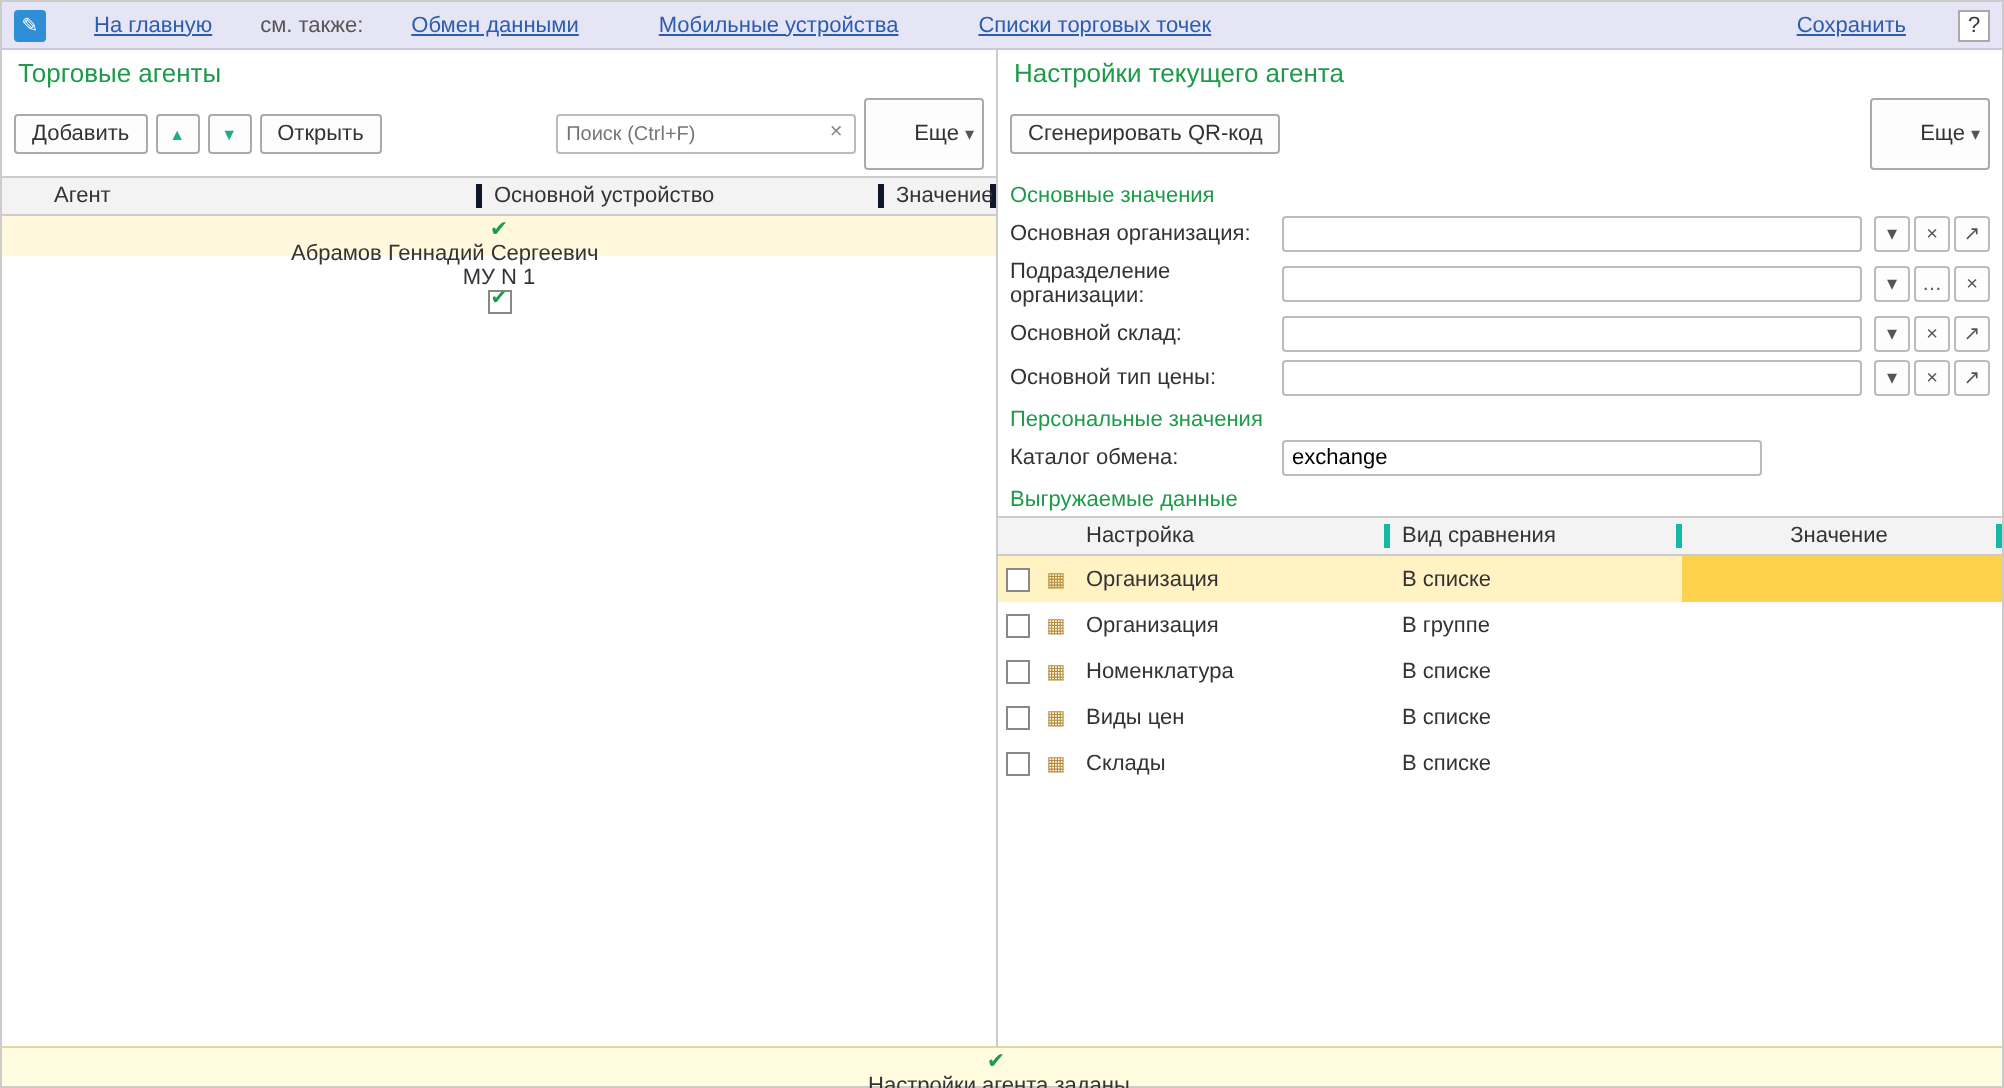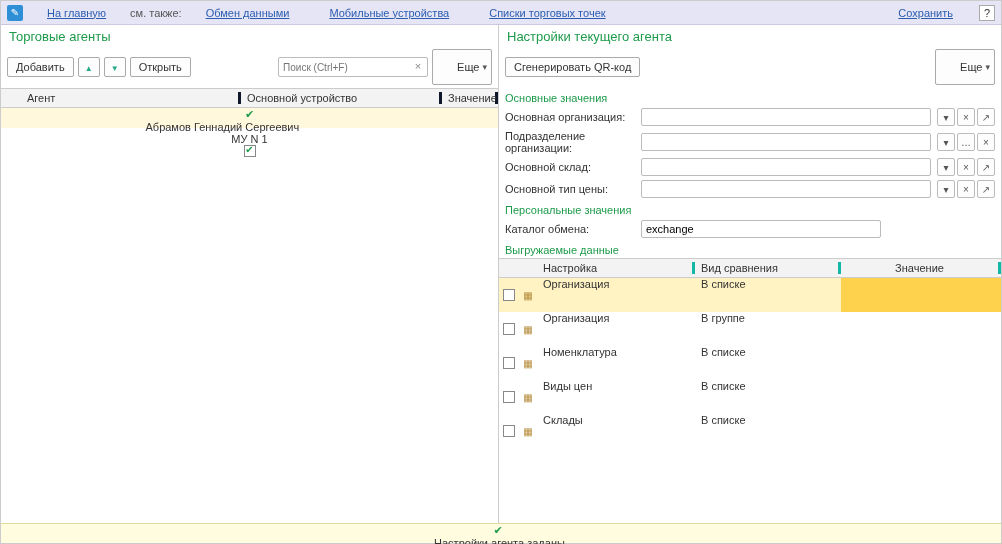--- a/index.html
+++ b/index.html
@@ -51,21 +51,21 @@
   .small-input { width:70px; height:18px; border:1px solid #bbb; border-radius:2px; padding:0 4px; font-size:11px; }
   .wide-input { flex:1; max-width:240px; height:18px; border:1px solid #bbb; border-radius:2px; padding:0 4px; font-size:11px; }
   .right-grid-head { display:flex; background:#f3f3f3; border-top:1px solid #ccc; border-bottom:1px solid #ccc; height:20px; align-items:center; }
   .right-grid-head > div { padding:0 6px; border-right:3px solid #14b8a6; }
   .rcol-chk { width:20px; padding:0 !important; }
   .rcol-icon { width:18px; padding:0 !important; }
   .rcol-name { width:158px; }
   .rcol-cmp { width:146px; }
   .rcol-val { flex:1;text-align:center; }
   .right-grid-body { flex:1; overflow:auto; }
-  .r-row { display:flex; height:34px; }
+  .r-row { display:flex; height:23px; align-items:center; }
   .r-row.sel { background:#fff3c4; }
   .r-row.sel .rcol-val-cell { background:#ffd24d; height:100%; }
   .r-row > div { padding:0 6px; }
   .rcol-chk-cell { width:20px; display:flex; align-items:center; justify-content:center; padding:0 !important;}
   .rcol-icon-cell { width:18px; display:flex; align-items:center; justify-content:center; color:#b58b3a; padding:0 !important;}
   .rcol-name-cell { width:158px; }
   .rcol-cmp-cell { width:146px; }
   .rcol-val-cell { flex:1; }
   .filter-icon::before { content:"▦"; font-size:10px; color:#b58b3a; }
   .statusbar { height:20px; background:#fffce0; border-top:1px solid #e0da9a; display:flex; align-items:center; padding:0 6px;flex-direction:column; }

